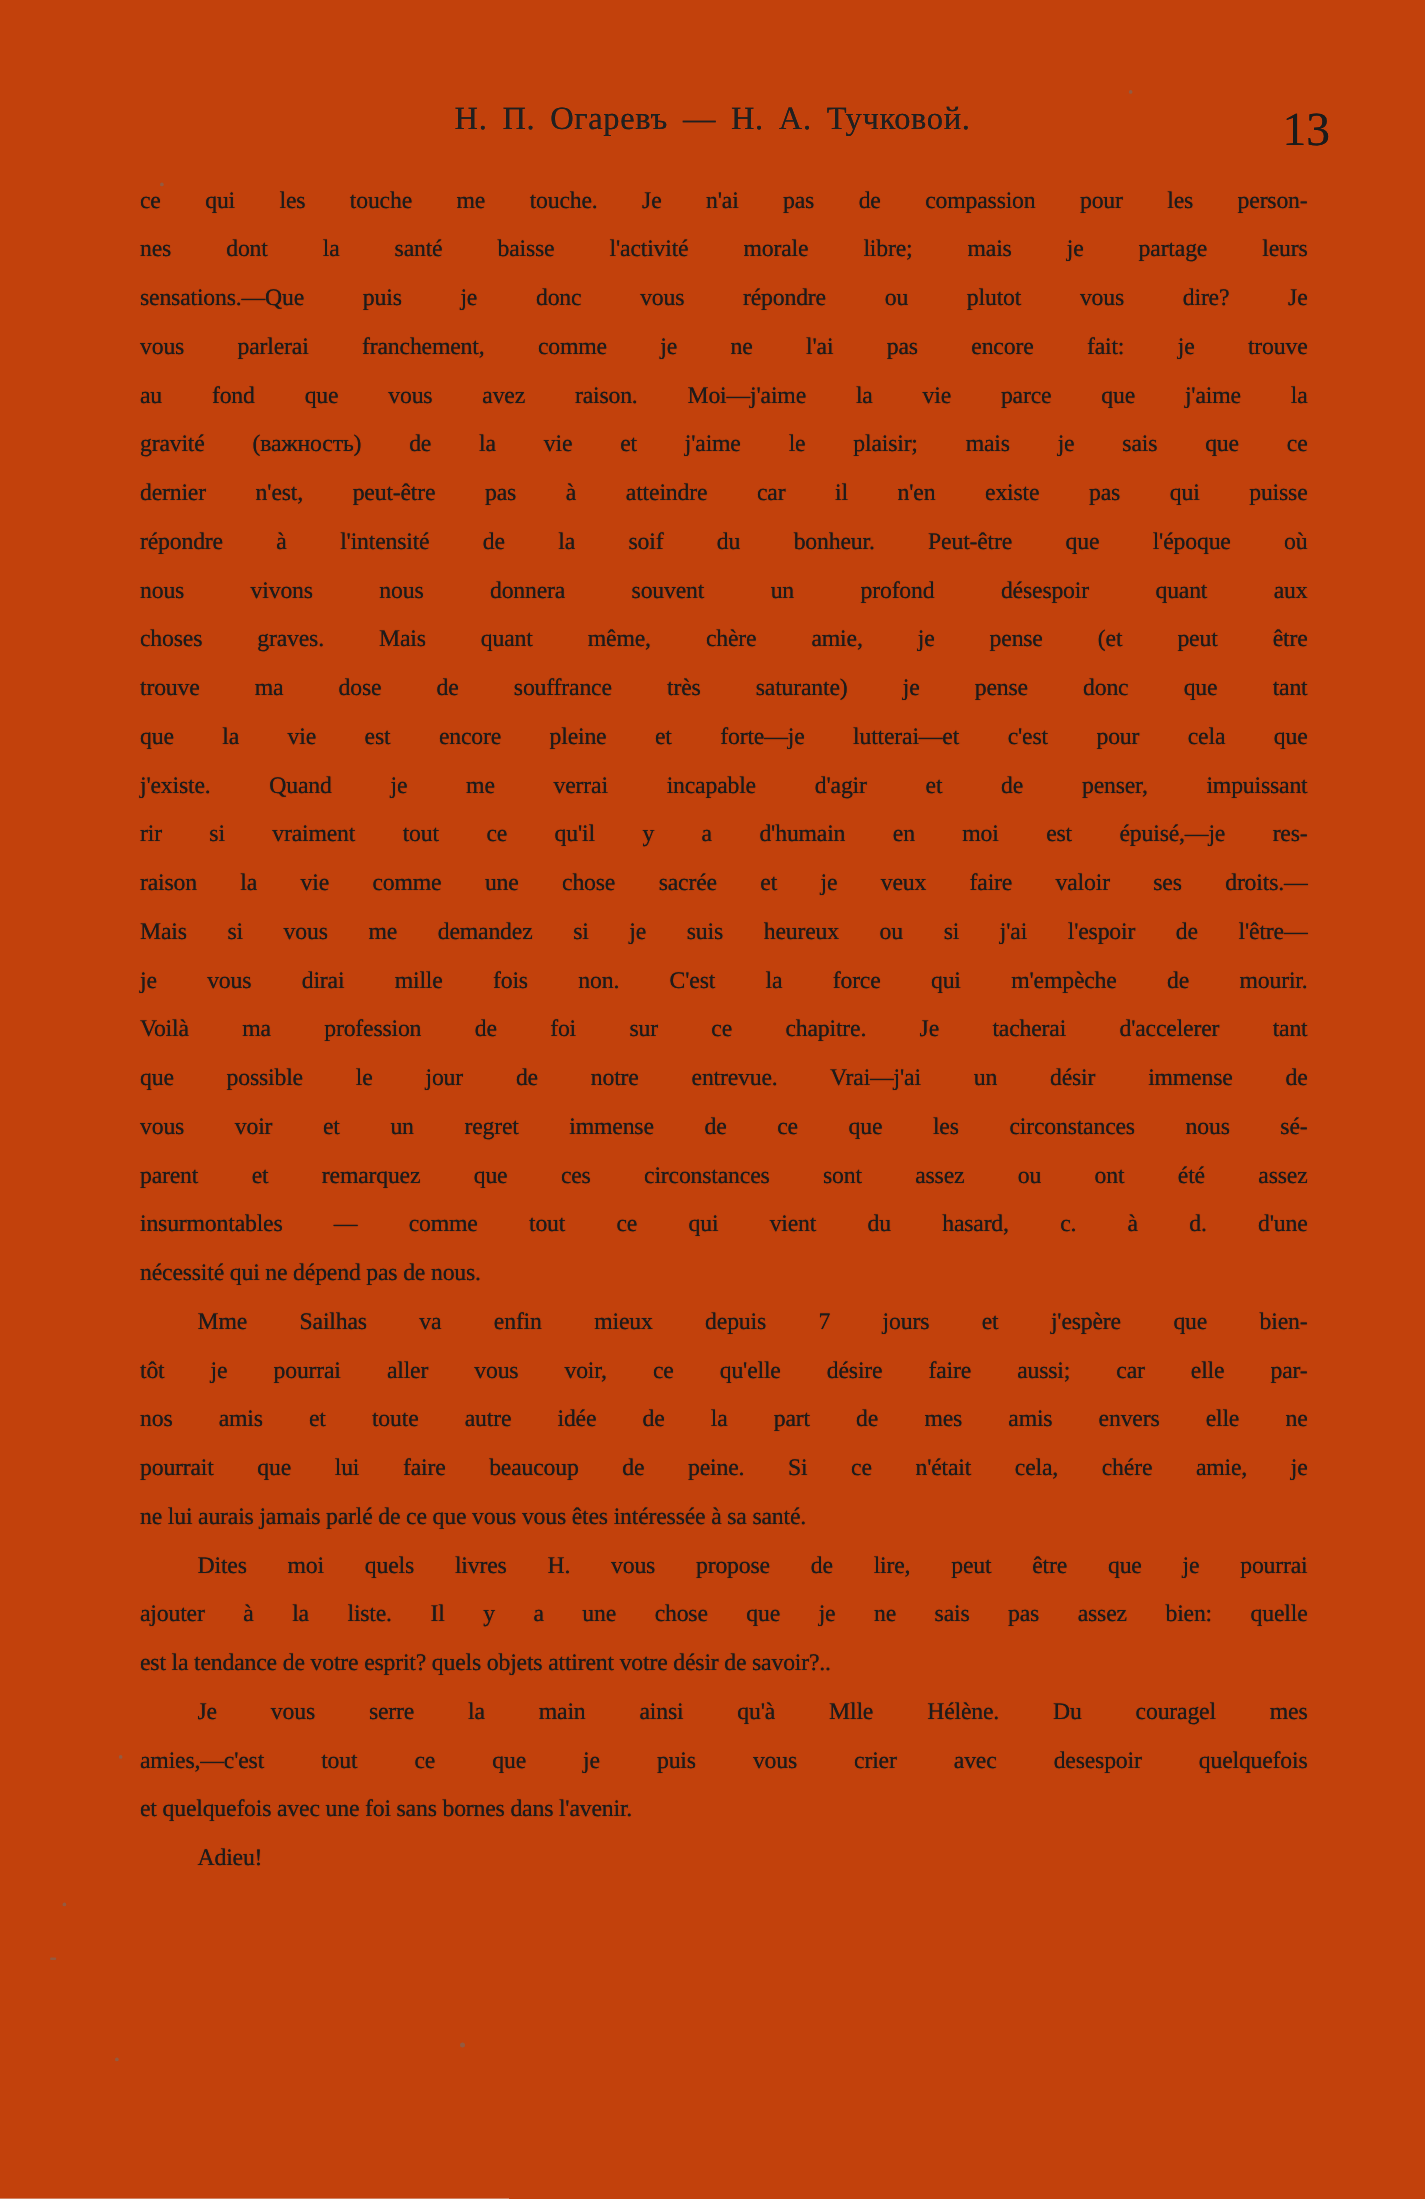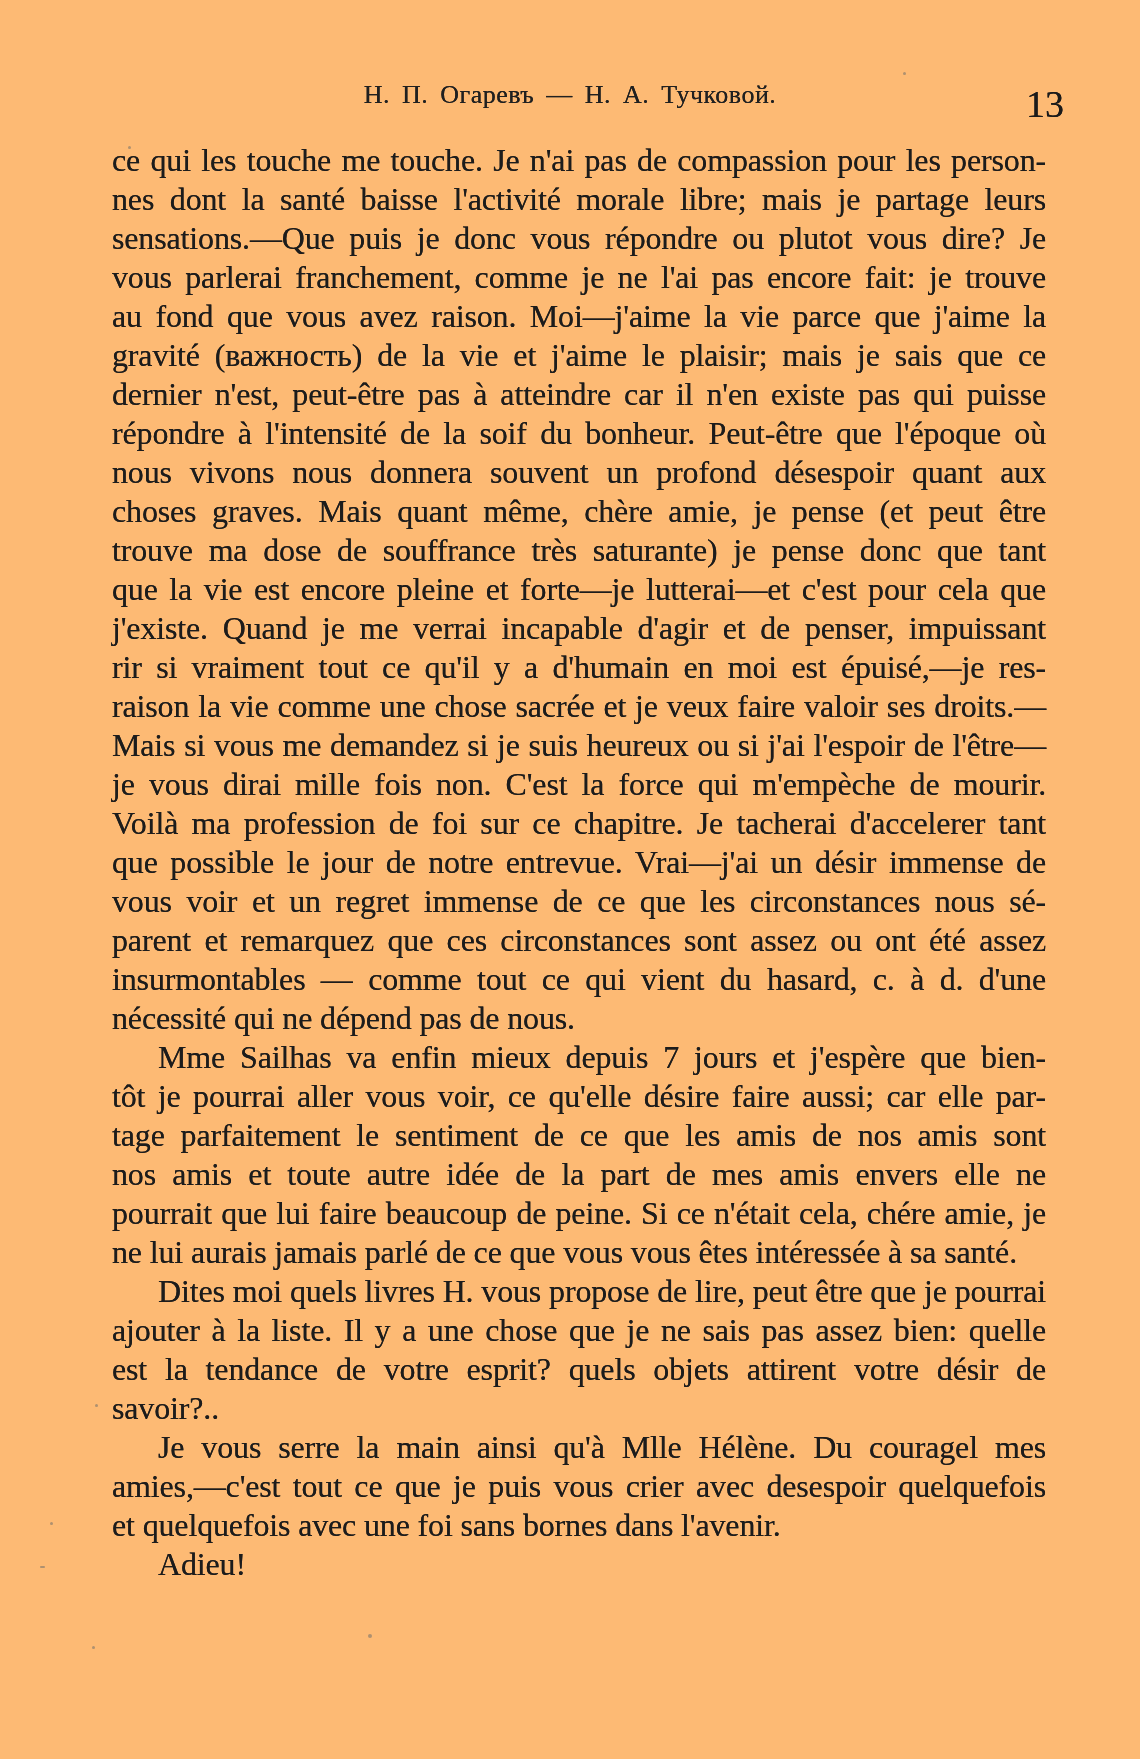--- a/index.html
+++ b/index.html
@@ -1,21 +1,21 @@
 <!DOCTYPE html>
 <html><head>
 <meta charset="utf-8">
 <style>
   html, body { margin: 0; padding: 0; background: #e8e8e6; }
   .page {
     position: relative;
     width: 1140px;
     height: 1759px;
     margin: 0 auto;
-    background: #fdba74;
+    background: #c2410c;
     color: #1b1b1b;
     font-family: "Liberation Serif", "DejaVu Serif", serif;
     overflow: hidden;
   }
   .running-header {
     position: absolute;
     top: 80px;
     left: 0;
     width: 100%;
     height: 34px;
@@ -37,21 +37,21 @@
     top: 2px;
     font-size: 38px;
     color: #1b1b1b;
     text-shadow: 0 0 0.5px #1b1b1b;
   }
   .letter-body {
     position: absolute;
     top: 141px;
     left: 112px;
     width: 934px;
-    font-size: 32px;
+    font-size: 19px;
     line-height: 39px;
     letter-spacing: -0.15px;
     color: #1c1c1c;
     text-shadow: 0 0 0.6px rgba(20,20,20,0.85);
   }
   .line {
     text-align: justify;
     text-align-last: justify;
   }
   .line.last { text-align-last: left; }
@@ -95,21 +95,20 @@
         <div class="line">Voilà ma profession de foi sur ce chapitre. Je tacherai d'accelerer tant</div>
         <div class="line">que possible le jour de notre entrevue. Vrai—j'ai un désir immense de</div>
         <div class="line">vous voir et un regret immense de ce que les circonstances nous sé-</div>
         <div class="line">parent et remarquez que ces circonstances sont assez ou ont été assez</div>
         <div class="line">insurmontables — comme tout ce qui vient du hasard, c. à d. d'une</div>
         <div class="line last">nécessité qui ne dépend pas de nous.</div>
       </div>
       <div>
         <div class="line indent">Mme Sailhas va enfin mieux depuis 7 jours et j'espère que bien-</div>
         <div class="line">tôt je pourrai aller vous voir, ce qu'elle désire faire aussi; car elle par-</div>
-        <div class="line">tage parfaitement le sentiment de ce que les amis de nos amis sont</div>
         <div class="line">nos amis et toute autre idée de la part de mes amis envers elle ne</div>
         <div class="line">pourrait que lui faire beaucoup de peine. Si ce n'était cela, chére amie, je</div>
         <div class="line last">ne lui aurais jamais parlé de ce que vous vous êtes intéressée à sa santé.</div>
       </div>
       <div>
         <div class="line indent">Dites moi quels livres H. vous propose de lire, peut être que je pourrai</div>
         <div class="line">ajouter à la liste. Il y a une chose que je ne sais pas assez bien: quelle</div>
         <div class="line last">est la tendance de votre esprit? quels objets attirent votre désir de savoir?..</div>
       </div>
       <div>

